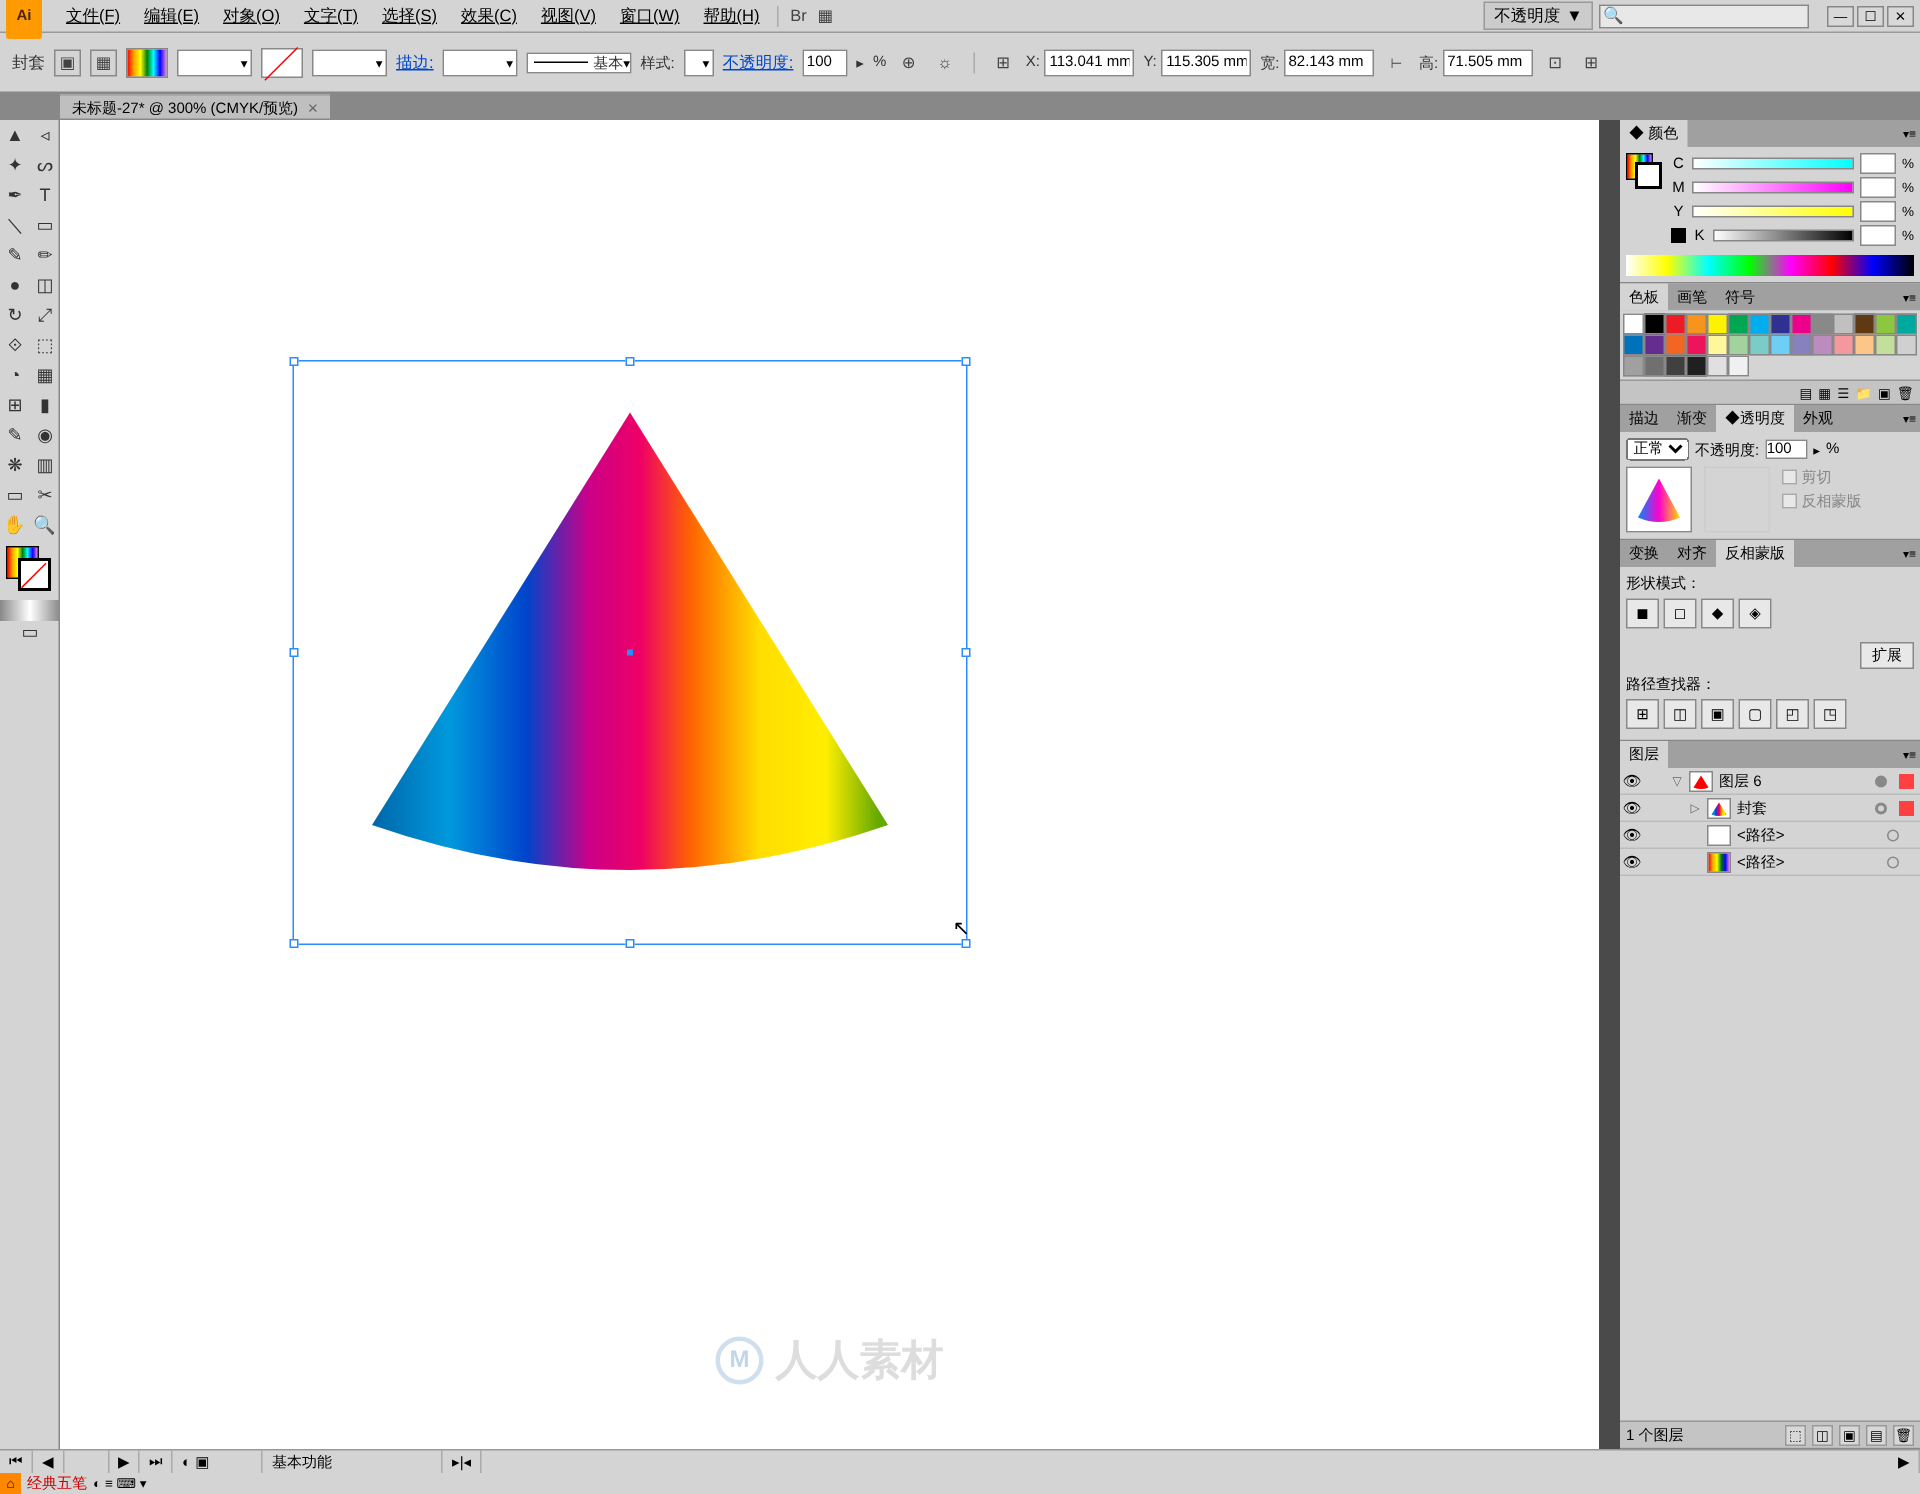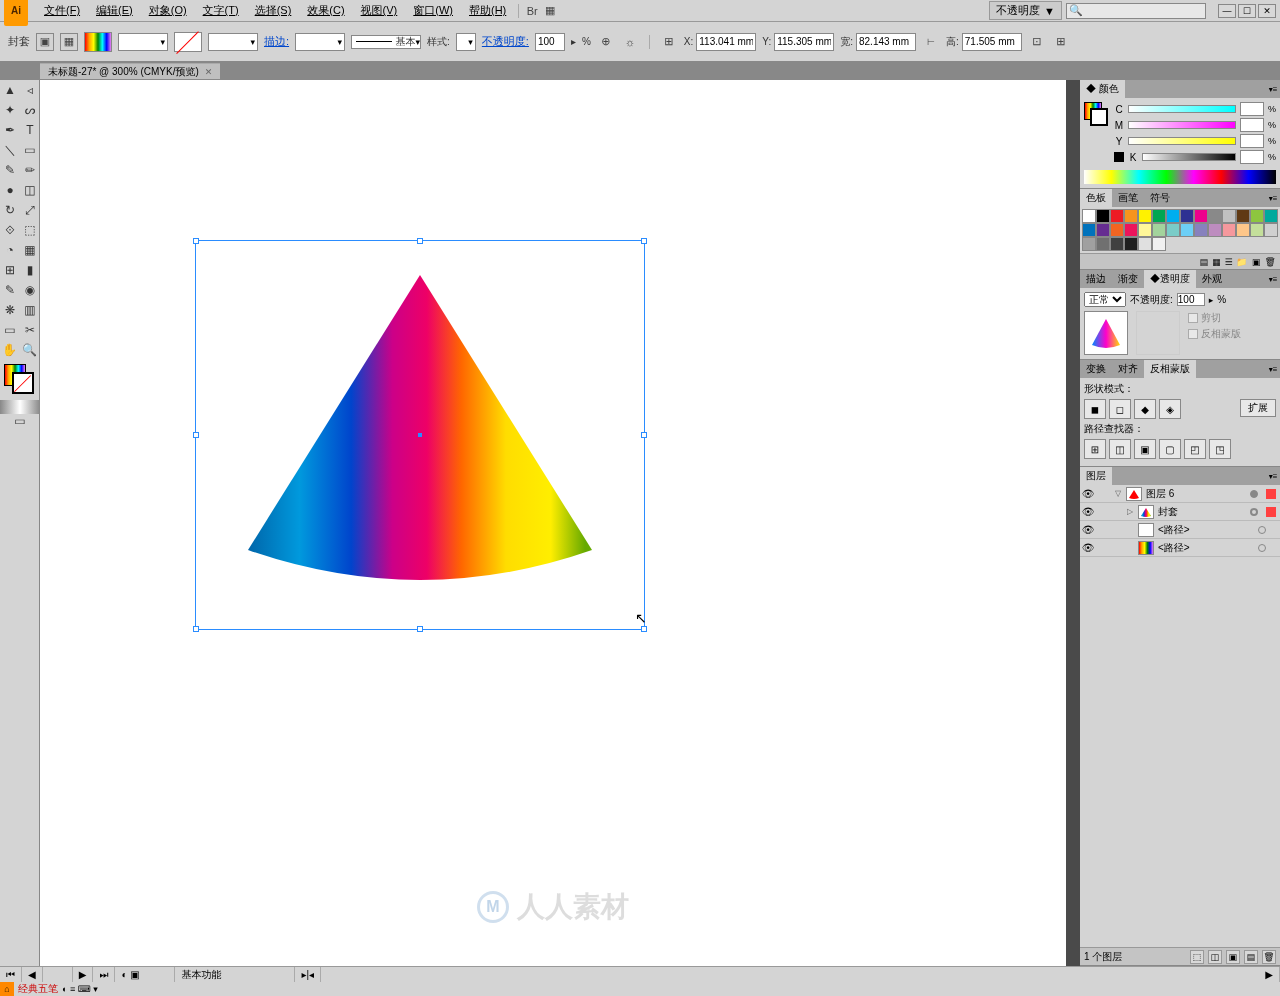--- a/index.html
+++ b/index.html
@@ -88,21 +88,21 @@
 .transp-row1 { display: flex; align-items: center; gap: 4px; }
 .transp-row1 select { font-size: 10px; }
 .transp-thumb { width: 44px; height: 44px; border: 1px solid #888; background: #fff; display:flex; align-items:center; justify-content:center; }
 .transp-opts { display: flex; flex-direction: column; gap: 2px; color: #888; font-size: 10px; }
 .chk { display: flex; align-items: center; gap: 3px; }
 .chk .box { width: 10px; height: 10px; border: 1px solid #aaa; background: #e8e8e8; }
 
 
 .shape-row { display: flex; gap: 3px; margin: 3px 0; }
 .shape-btn { width: 22px; height: 20px; border: 1px solid #888; background: #e8e8e8; display:flex; align-items:center; justify-content:center; font-size:10px; }
-.expand-btn { width: 36px; height: 18px; border: 1px solid #888; background: #e8e8e8; font-size: 10px; margin-left: auto; display:flex; align-items:center; justify-content:center; }
+.expand-btn { width: 36px; height: 18px; border: 1px solid #888; background: #e8e8e8; font-size: 10px; margin-left: auto; display:flex; align-items:center; justify-content:center;margin-top:29px; }
 
 
 .layer-row { display: flex; align-items: center; height: 18px; border-bottom: 1px solid #bbb; font-size: 10px; }
 .layer-vis { width: 16px; text-align: center; font-size: 10px; }
 .layer-lock { width: 16px; }
 .layer-toggle { width: 12px; text-align:center; font-size:8px; color:#666; }
 .layer-thumb { width: 16px; height: 14px; border: 1px solid #888; background: #fff; margin: 0 2px; display:flex; align-items:center; justify-content:center; }
 .layer-name { flex: 1; padding-left: 2px; }
 .layer-sel { width: 10px; height: 10px; margin: 0 4px; }
 .layer-circ { width: 8px; height: 8px; border: 1px solid #888; border-radius: 50%; margin-right: 4px; }

